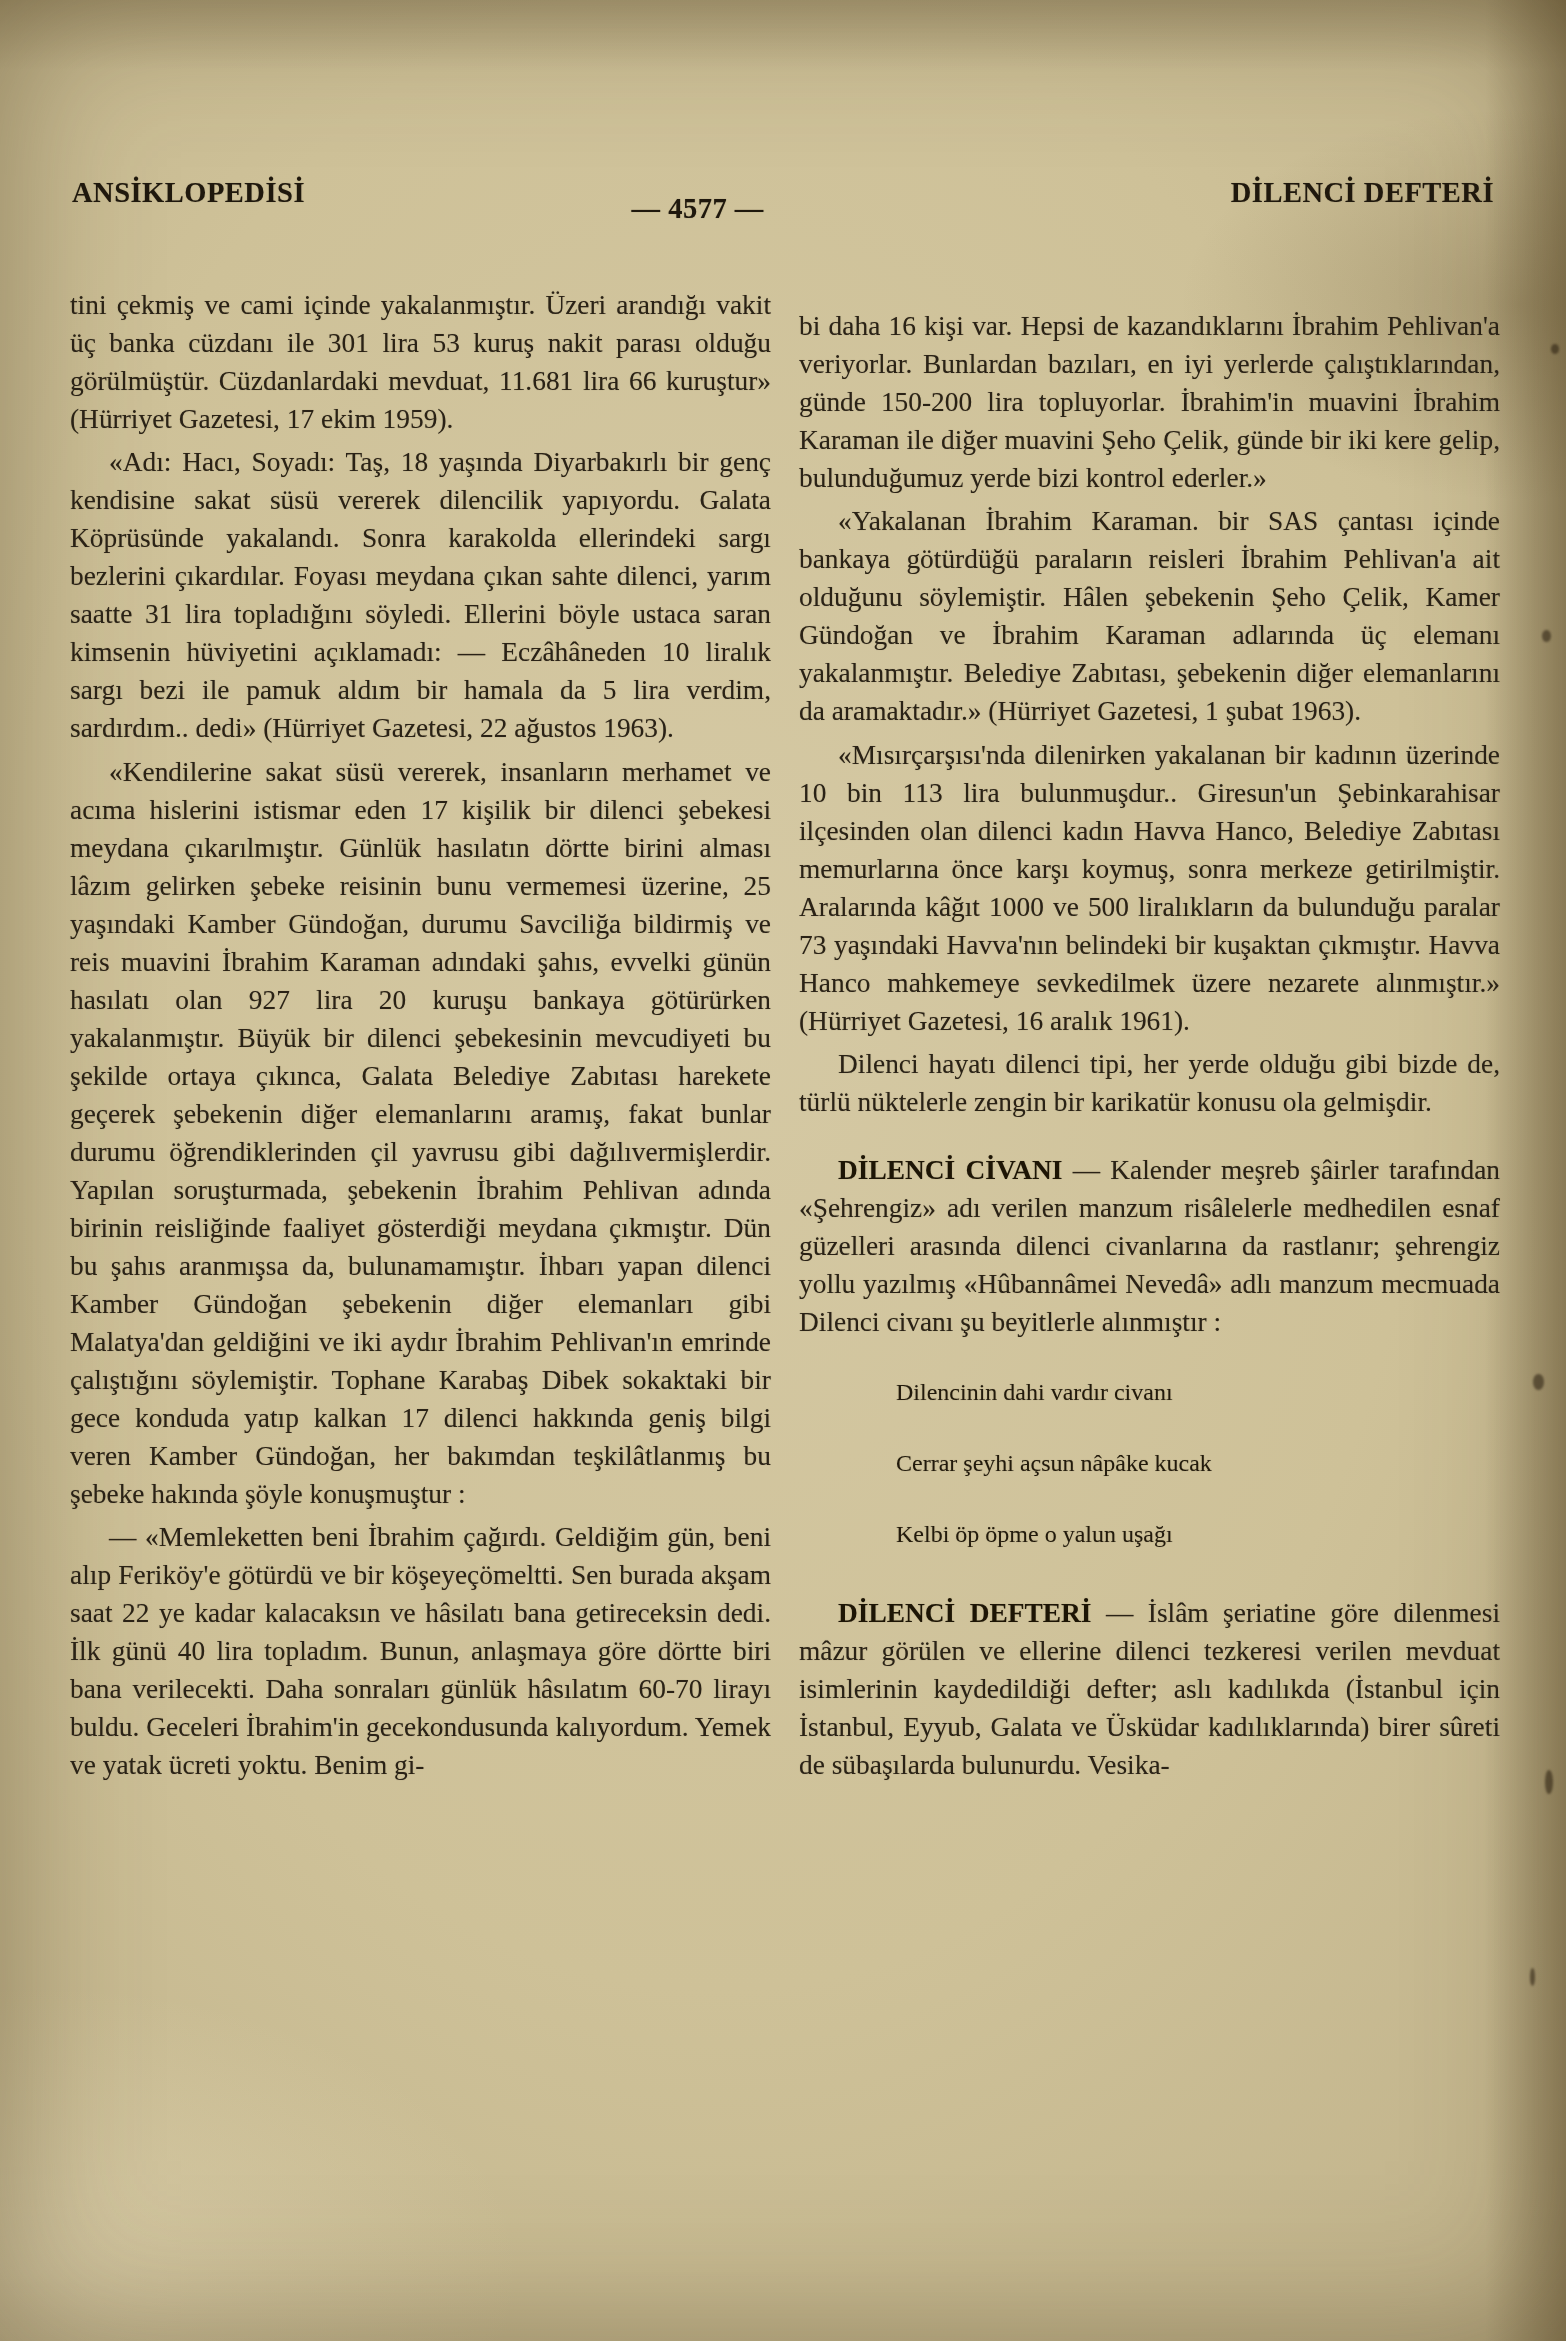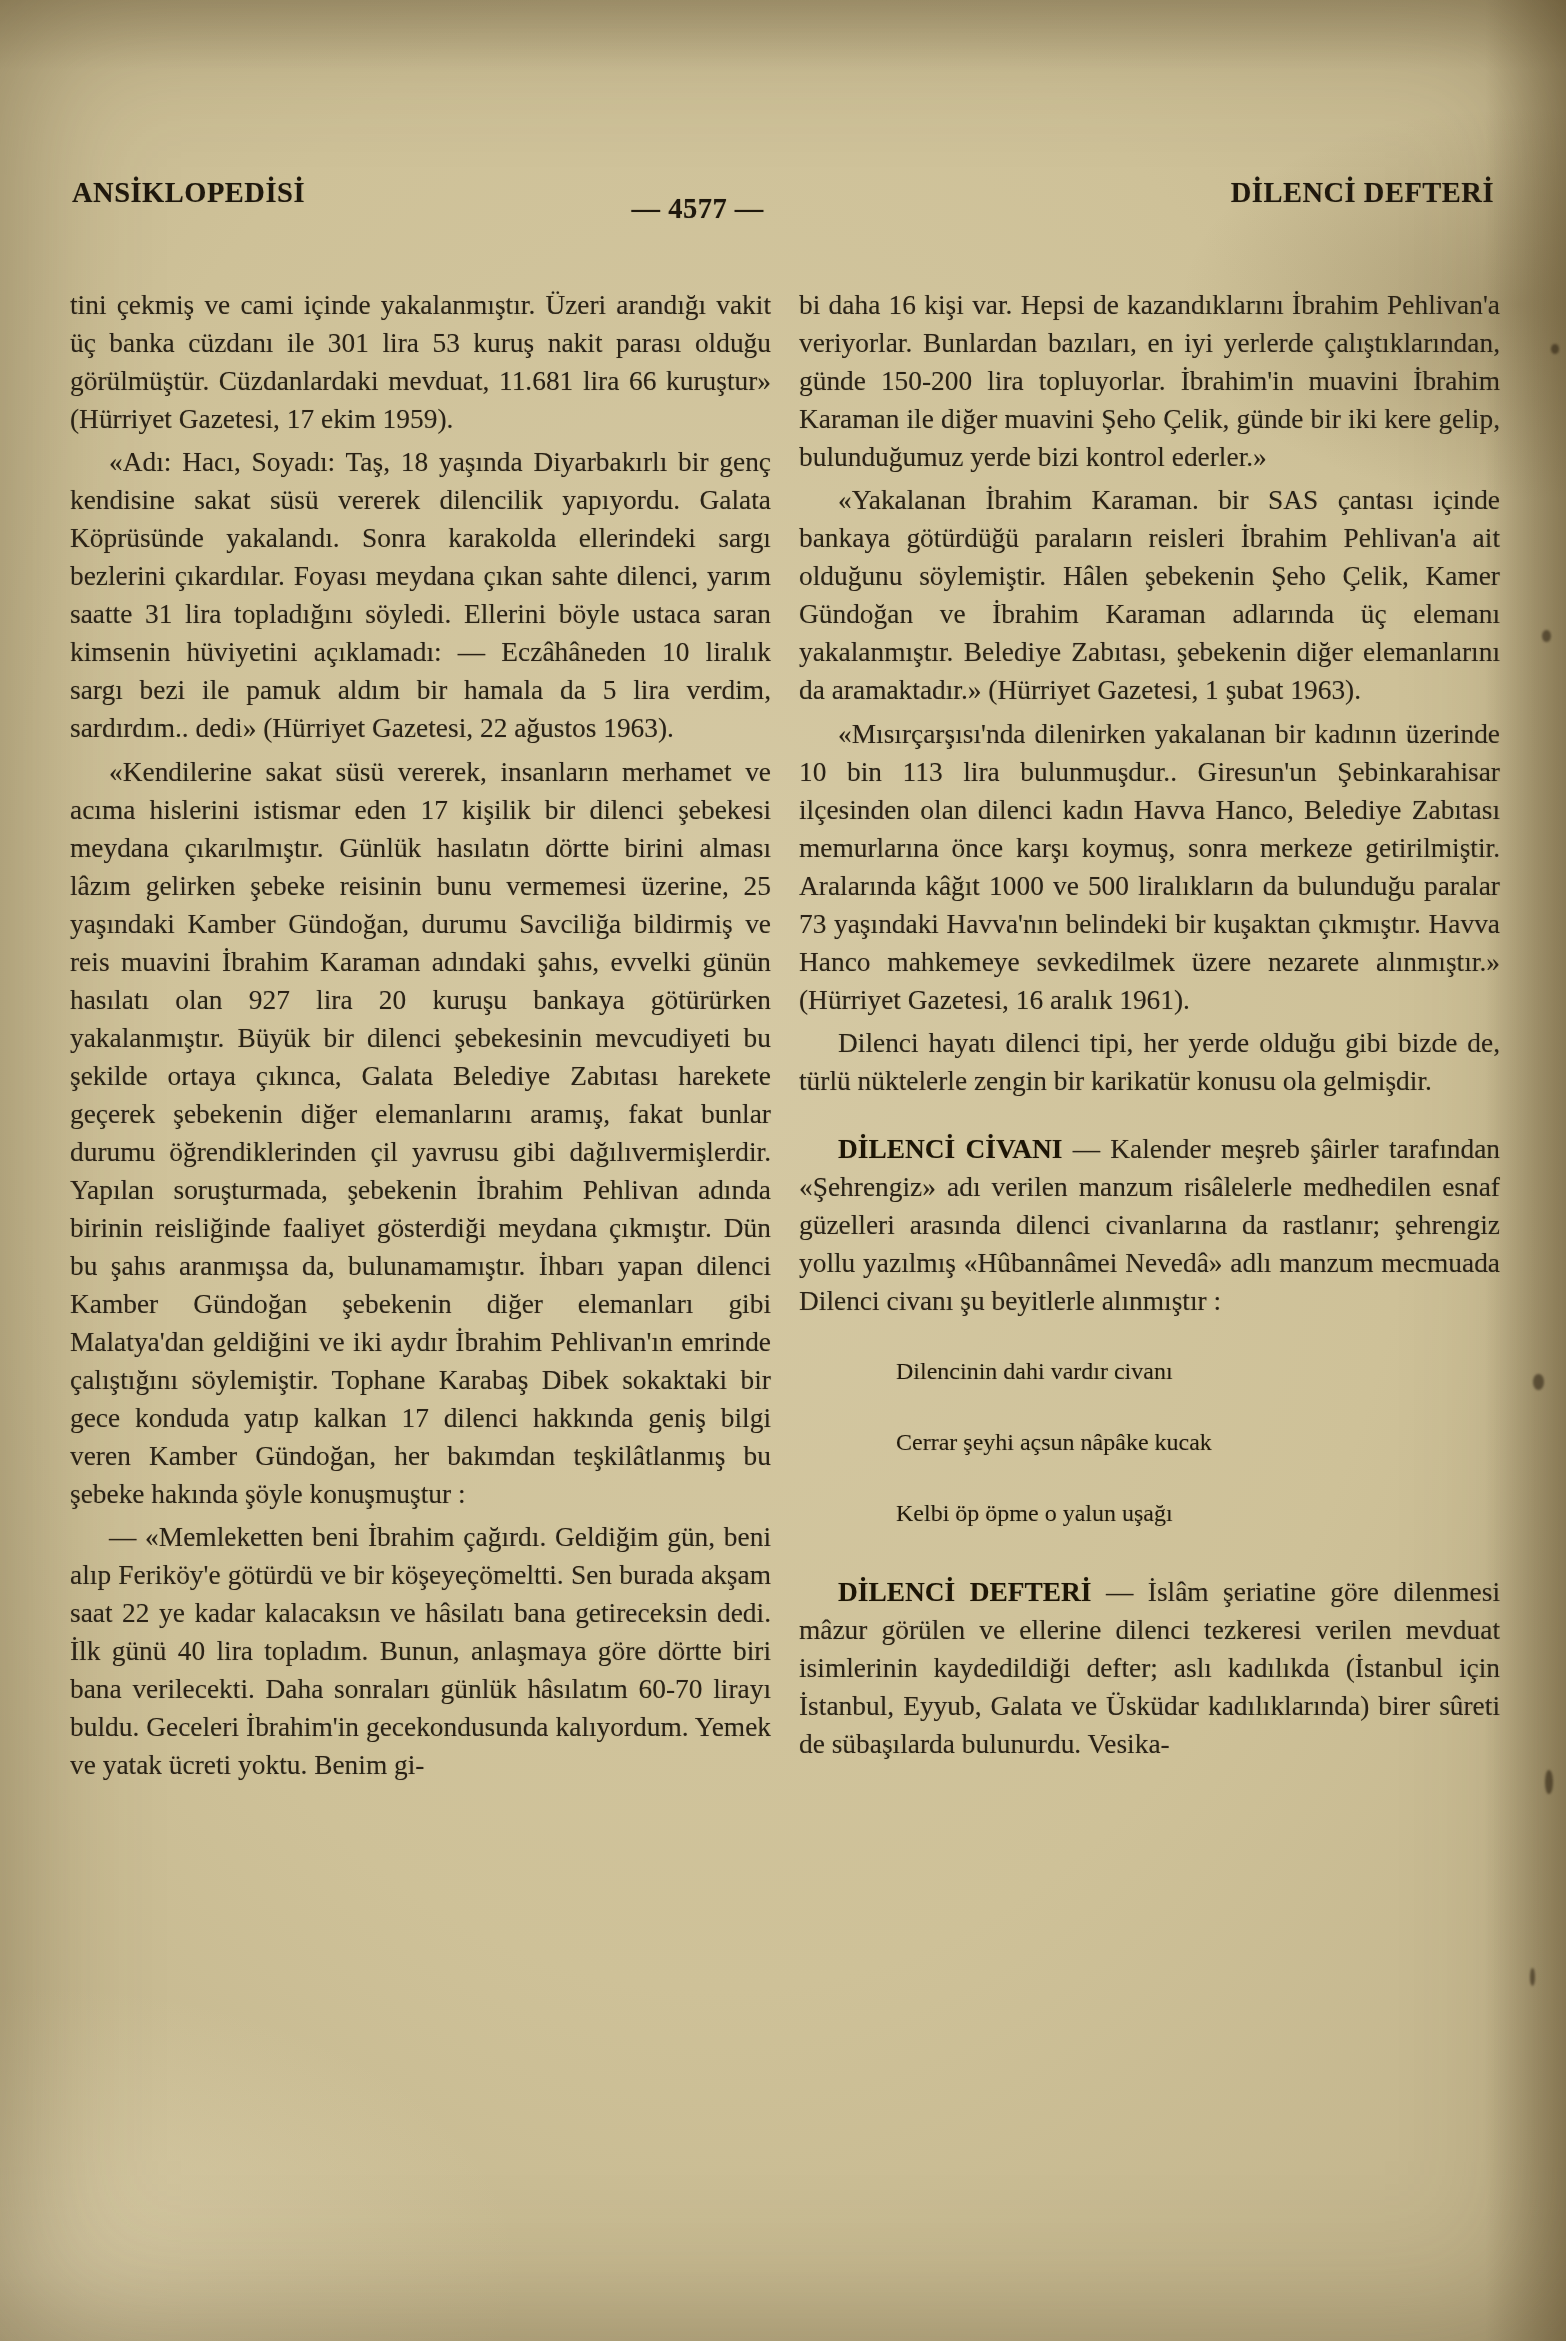--- a/index.html
+++ b/index.html
@@ -32,20 +32,21 @@
     color: #1f180d;
     text-shadow: 0 0 1.1px rgba(40,30,12,.3);
   }
   .header .hl { position: absolute; left: 0; top: 0; }
   .header .hc { position: absolute; left: 44%; top: 0; transform: translateX(-50%); margin-top: 16px; }
   .header .hr { position: absolute; right: 0; top: 0; }
   .columns {
     display: flex;
     gap: 28px;
     margin: 69px 66px 0 70px;
+    align-items: flex-end;
   }
   .col {
     flex: 1;
     font-size: 27.4px;
     line-height: 38px;
     text-align: justify;
     color: #2a2216;
     text-shadow: 0 0 1.1px rgba(44,34,16,.26);
   }
   .col p { margin: 0 0 5.4px 0; }

